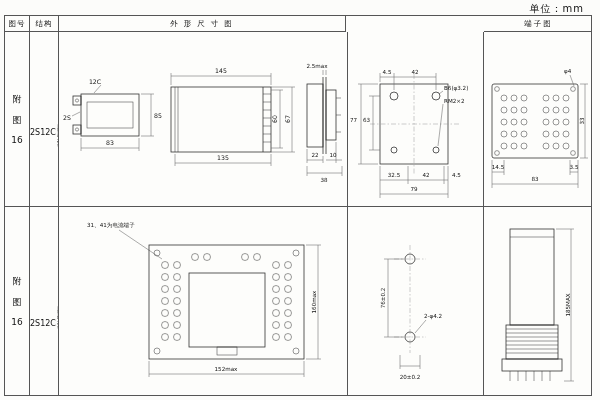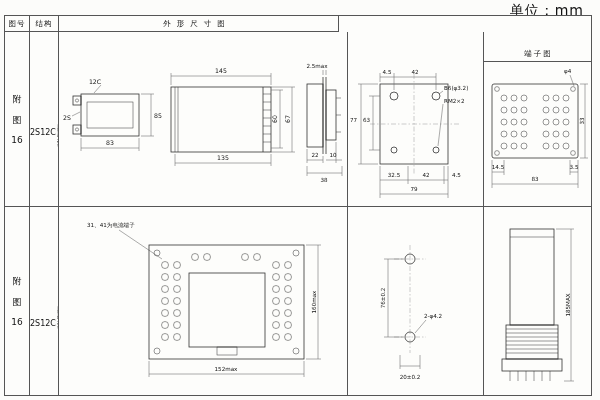--- a/index.html
+++ b/index.html
@@ -1,19 +1,19 @@
 <!DOCTYPE html>
 <html><head>
 <meta charset="utf-8">
 <style>
   * { margin:0; padding:0; box-sizing:border-box; }
   html,body { background:#e9e9e7; }
   body { font-family:"DejaVu Sans","Liberation Sans",sans-serif; }
   .sheet { position:relative; width:600px; height:400px; background:#fcfcfa; overflow:hidden; }
-  .unit { position:absolute; top:2px; right:16px; font-size:14px; color:#111; letter-spacing:1px; }
+  .unit { position:absolute; top:2px; right:16px; font-size:10px; color:#111; letter-spacing:1px; }
   .tbl { position:absolute; left:4px; top:15px; width:588px; height:381px; border:1px solid #555; background:#fdfdfb;text-align:center; }
   .c { position:absolute; border-right:1px solid #555; border-bottom:1px solid #555; overflow:hidden; }
   .noR { border-right:none; } .noB { border-bottom:none; }
   .hdr { display:flex; align-items:center; justify-content:center; font-size:7.5px; color:#111; white-space:nowrap; letter-spacing:1px; }
   .sp { letter-spacing:6px; text-indent:6px; }
   .sp2 { letter-spacing:2px; text-indent:2px; }
   .figcell { display:flex; flex-direction:column; align-items:center; justify-content:center; gap:8px; font-size:9px; color:#111; }
   .structcell { display:flex; flex-direction:row; align-items:center; font-size:8px; color:#111; }
   .vchars { writing-mode:vertical-rl; text-orientation:upright; letter-spacing:3px; font-size:8.5px; margin-top:10px; }
   .jcx { margin-top:auto; margin-bottom:12px; font-size:5.5px; white-space:nowrap; transform:scale(.95); }
@@ -28,22 +28,22 @@
 </head>
 <body>
 
 <div class="sheet">
   <div class="unit">单位：mm</div>
 
   <div class="tbl">
 
     <div class="c hdr" style="left:0;top:0;width:25px;height:16px;">图号</div>
     <div class="c hdr" style="left:25px;top:0;width:29px;height:16px;font-family:Liberation Mono, monospace;">结构</div>
-    <div class="c hdr sp" style="left:45px;top:0;width:289px;height:16px;">外形尺寸图</div>
-    <div class="c hdr sp2 noR" style="left:479px;top:0;width:107px;height:16px;margin-top:30px;">端子图</div>
+    <div class="c hdr sp" style="left:52px;top:0;width:289px;height:16px;">外形尺寸图</div>
+    <div class="c hdr sp2 noR" style="left:479px;top:0;width:107px;height:16px;">端子图</div>
 
     <div class="c figcell" style="left:0;top:16px;width:25px;height:175px;">
       <span>附</span>
       <span>图</span>
       <span>16</span>
     </div>
 
     <div class="c structcell" style="left:25px;top:16px;width:29px;height:175px;">
       <span style="margin-top:26px;">2S12C</span>
       <span class="vchars">凸出式板后接线</span>

